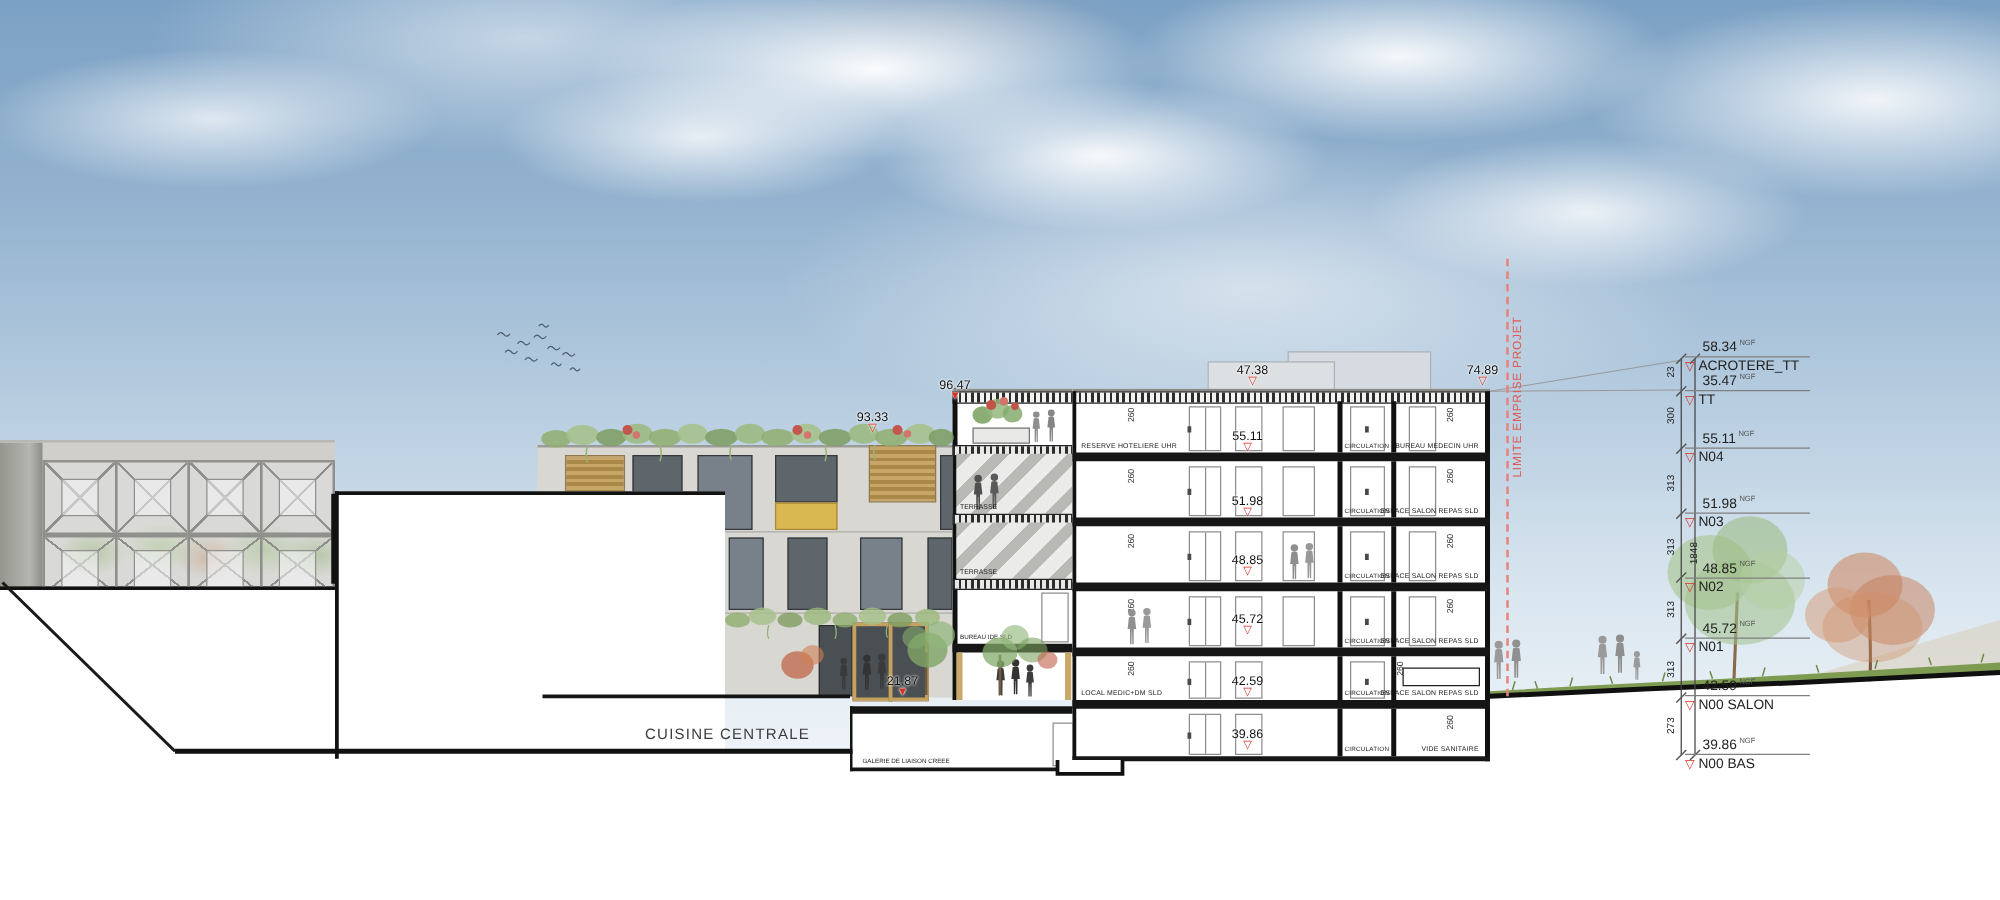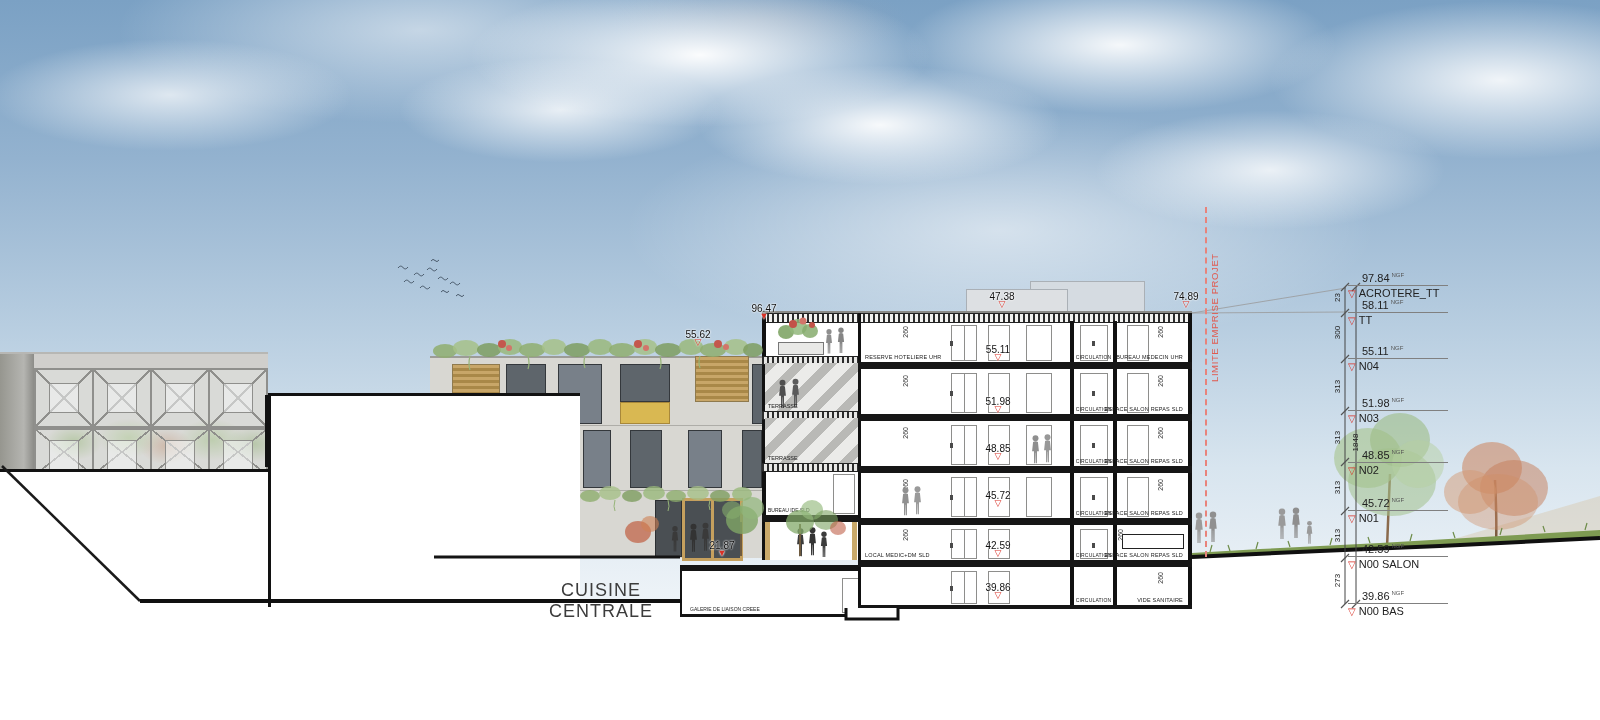--- a/index.html
+++ b/index.html
@@ -47,22 +47,22 @@
   .win{position:absolute;background:#5e656b;border:1.5px solid #34383c;}
   .win.lite{background:#788089;}
   .louver{position:absolute;border:1px solid #8f7a4e;
         background:repeating-linear-gradient(180deg,#c8a668 0 3px,#a98848 3px 6px);}
   .spandrel{position:absolute;background:#d9b852;border:1px solid #a8883a;}
   .opening{position:absolute;background:#4a4f53;border:1.5px solid #2c2f32;}
   .opening.gold{border:3px solid #c5a05e;}
   
   .cuisine{position:absolute;left:268px;top:393px;width:309px;height:211px;background:#fff;
         border-top:3px solid #121212;border-left:3px solid #121212;z-index:20;}
-  .cuisine-label{position:absolute;left:516px;top:580px;width:170px;text-align:center;
-        font-size:18px;letter-spacing:1px;color:#3c3c3c;z-index:50;}
+  .cuisine-label{position:absolute;left:516px;top:580px;width:170px;text-align:left;
+        font-size:12px;letter-spacing:1px;color:#3c3c3c;z-index:50;}
   .galerie{position:absolute;left:680px;top:565px;width:178px;height:43px;background:#fff;
         border-top:6px solid #141414;border-bottom:3px solid #141414;border-left:2px solid #141414;z-index:22;}
   .galerie-label{position:absolute;left:8px;bottom:2px;font-size:5px;color:#222;white-space:nowrap;}
   .galerie-door{position:absolute;left:160px;top:7px;width:15px;height:33px;background:#fff;border:1px solid #8e8e8c;}
   
   .bterr{position:absolute;left:762px;top:311px;width:96px;height:249px;background:#fff;z-index:25;}
   .bmain{position:absolute;left:858px;top:311px;width:334px;height:298px;background:#fff;z-index:25;}
   .cap{position:absolute;left:0;right:0;top:0;height:2px;background:#8a8a87;}
   .hatch{position:absolute;left:0;right:0;top:2px;height:8px;border-top:1px solid #222;border-bottom:1px solid #222;
         background:repeating-linear-gradient(90deg,#2c2c2c 0 2px,#f2f2f0 2px 5px);}
@@ -496,43 +496,43 @@
   <div class="limite-line"></div>
   <div class="limite-label">LIMITE EMPRISE PROJET</div>
 
   <div class="fmk" style="left:978px;top:291px">
     <span>47.38</span><span class="tri">▽</span></div>
   <div class="fmk" style="left:1162px;top:291px">
     <span>74.89</span><span class="tri">▽</span></div>
   <div class="fmk" style="left:740px;top:303px">
     <span>96.47</span><span class="tri">▼</span></div>
   <div class="fmk" style="left:674px;top:329px">
-    <span>55.62</span><span class="tri">▽</span></div>
+    <span>93.33</span><span class="tri">▽</span></div>
   <div class="fmk" style="left:698px;top:540px">
     <span>21.87</span><span class="tri">▼</span></div>
 
   <div class="fmk" style="left:974px;top:344px">
     <span>55.11</span><span class="tri">▽</span></div>
   <div class="fmk" style="left:974px;top:396px">
     <span>51.98</span><span class="tri">▽</span></div>
   <div class="fmk" style="left:974px;top:443px">
     <span>48.85</span><span class="tri">▽</span></div>
   <div class="fmk" style="left:974px;top:490px">
     <span>45.72</span><span class="tri">▽</span></div>
   <div class="fmk" style="left:974px;top:540px">
     <span>42.59</span><span class="tri">▽</span></div>
   <div class="fmk" style="left:974px;top:582px">
     <span>39.86</span><span class="tri">▽</span></div>
 
   <div class="lvl" style="top:272px">
-    <div class="lvl-v"><span>97.84</span><span class="ngf">NGF</span></div>
+    <div class="lvl-v"><span>58.34</span><span class="ngf">NGF</span></div>
     <div class="lvl-n"><span class="tri">▽</span><span>ACROTERE_TT</span></div>
     </div>
   <div class="lvl" style="top:299px">
-    <div class="lvl-v"><span>58.11</span><span class="ngf">NGF</span></div>
+    <div class="lvl-v"><span>35.47</span><span class="ngf">NGF</span></div>
     <div class="lvl-n"><span class="tri">▽</span><span>TT</span></div>
     </div>
   <div class="lvl" style="top:345px">
     <div class="lvl-v"><span>55.11</span><span class="ngf">NGF</span></div>
     <div class="lvl-n"><span class="tri">▽</span><span>N04</span></div>
     </div>
   <div class="lvl" style="top:397px">
     <div class="lvl-v"><span>51.98</span><span class="ngf">NGF</span></div>
     <div class="lvl-n"><span class="tri">▽</span><span>N03</span></div>
     </div>

